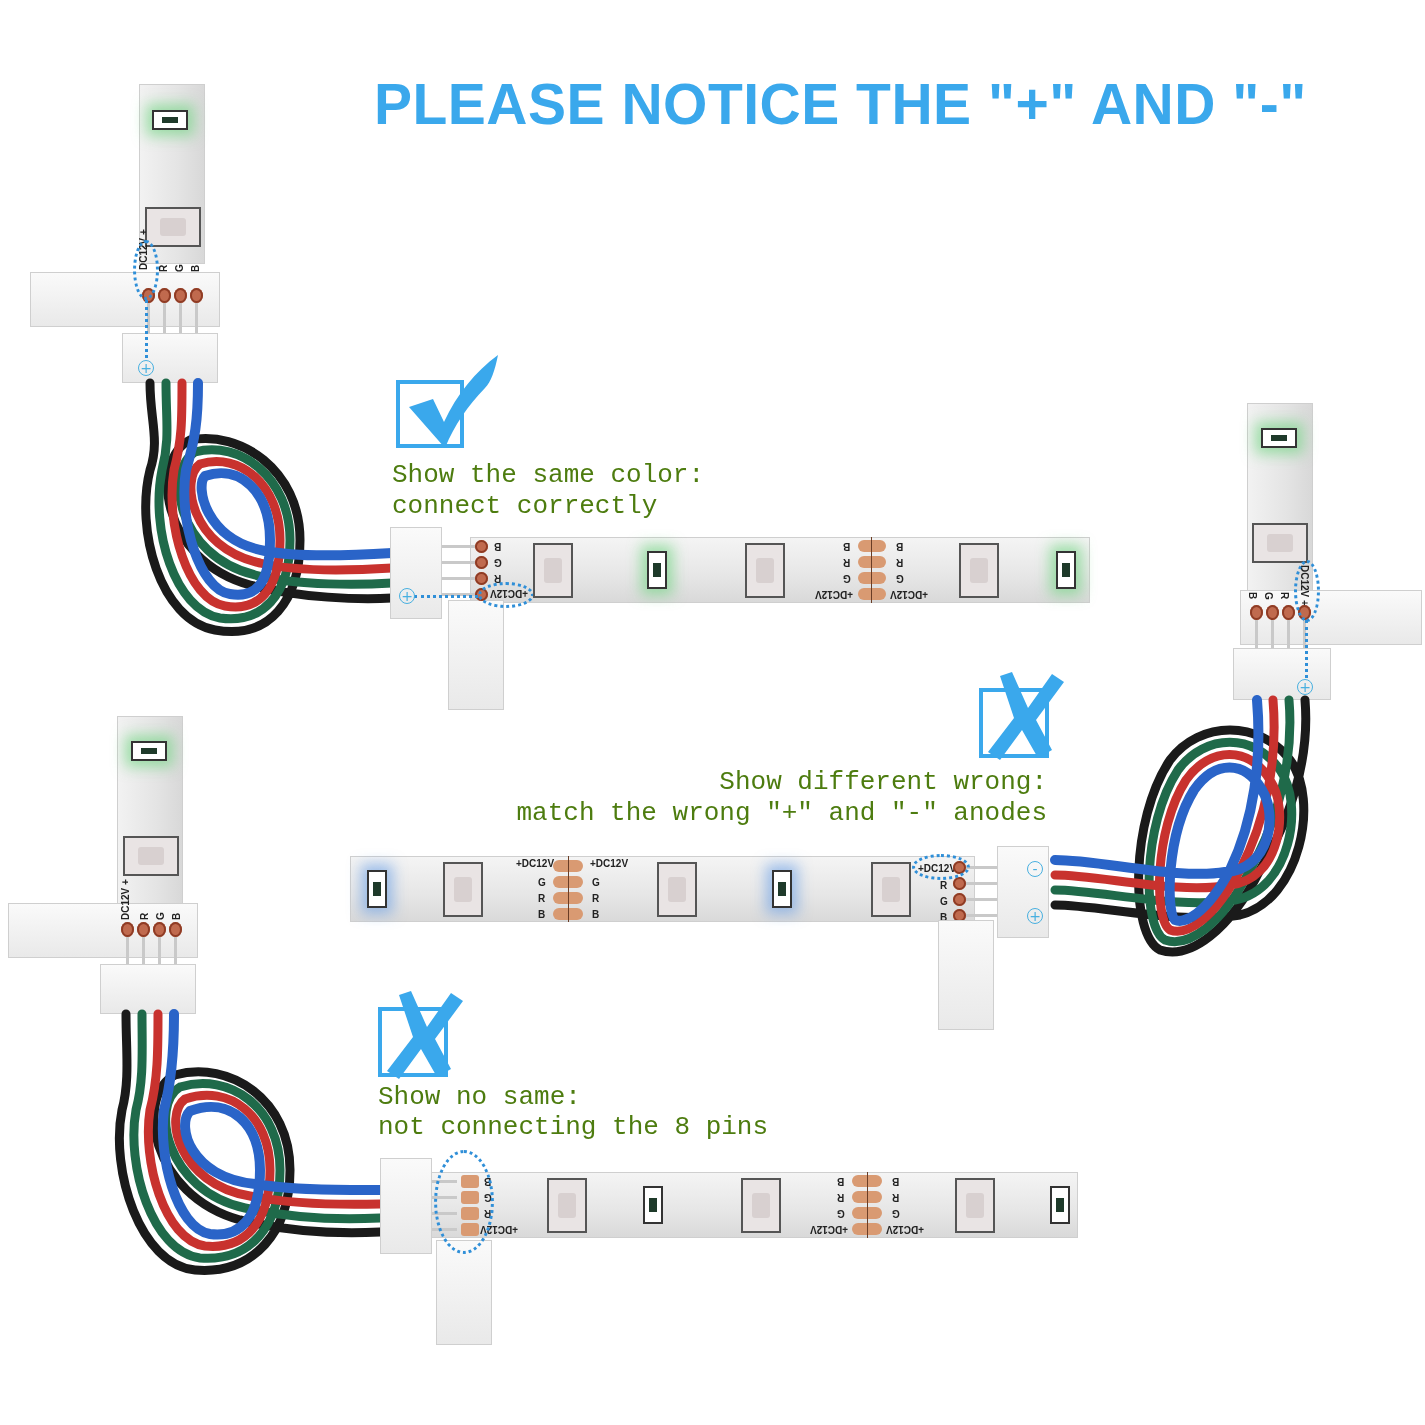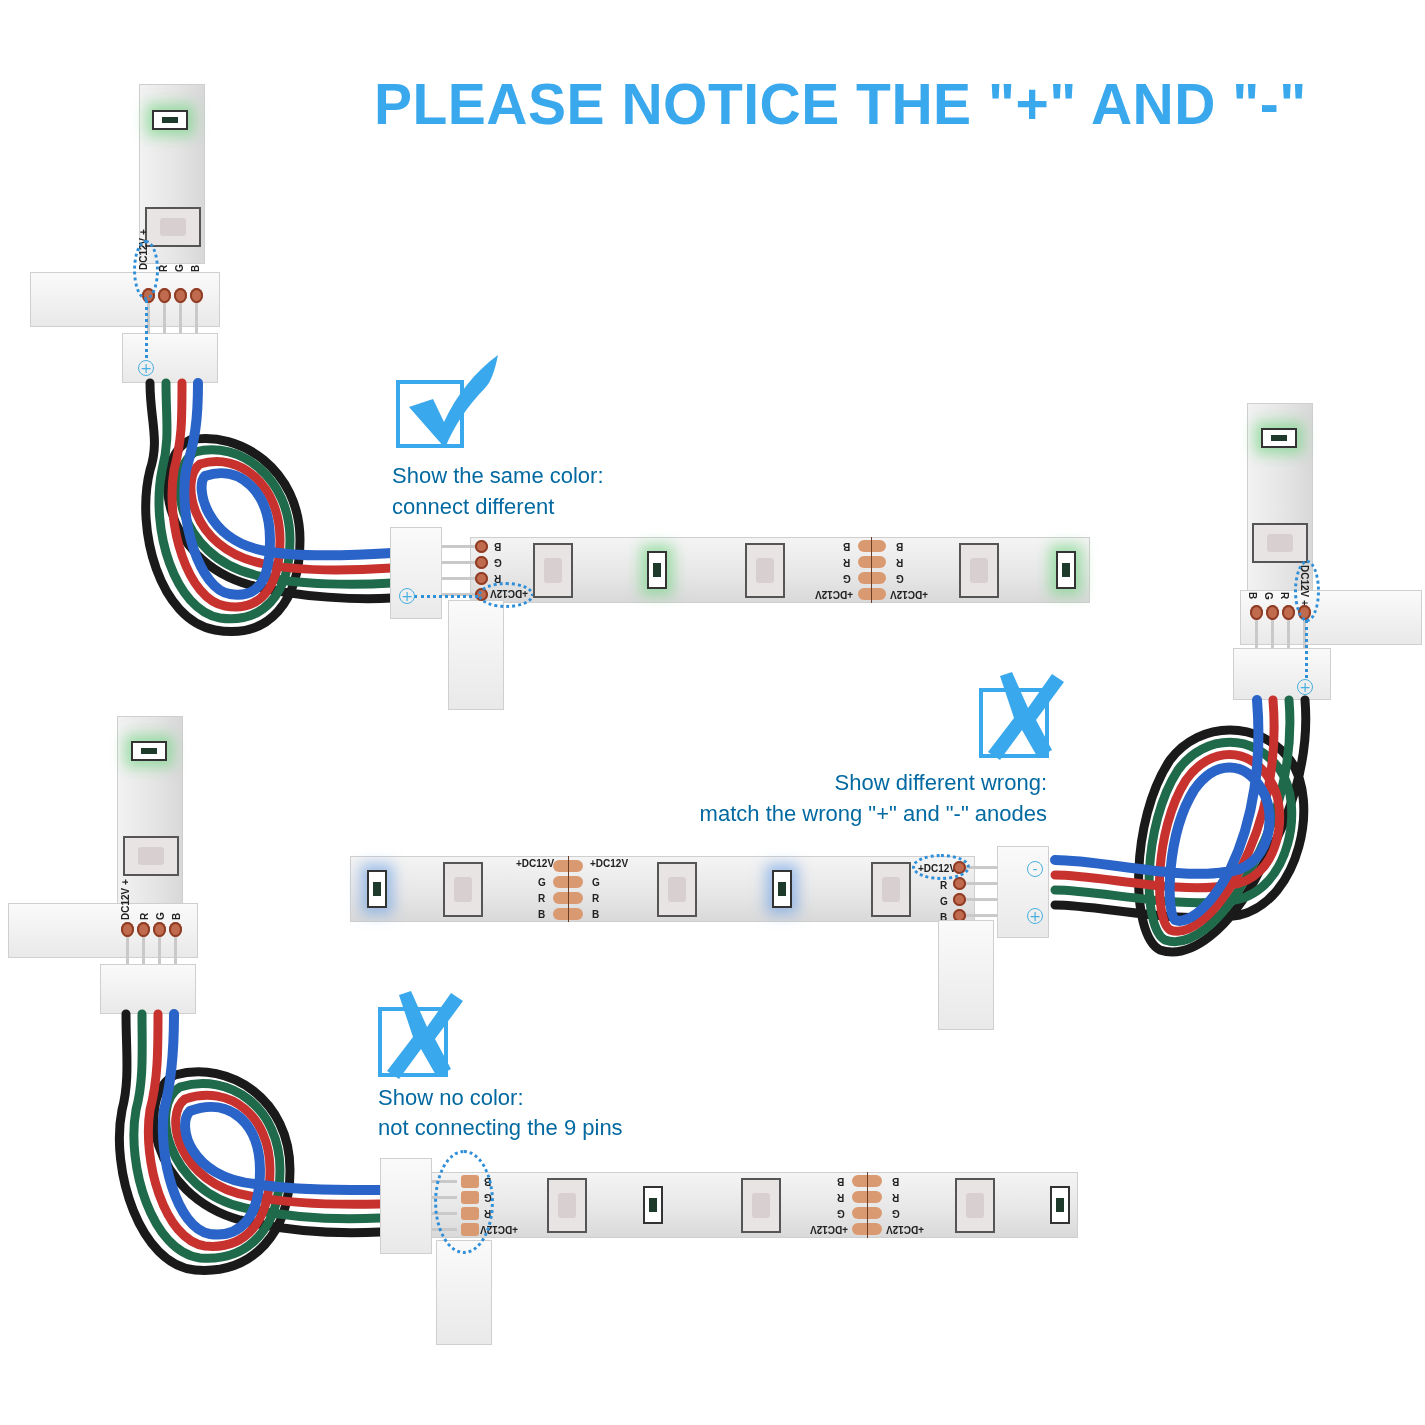--- a/index.html
+++ b/index.html
@@ -1,19 +1,19 @@
 <!DOCTYPE html>
 <html><head>
 <meta charset="utf-8">
 <style>
   html,body{margin:0;padding:0;background:#ffffff;}
   body{width:1425px;height:1425px;position:relative;overflow:hidden;font-family:"Liberation Sans",sans-serif;}
   .abs{position:absolute;}
   .title{left:374px;top:76px;font-family:"Liberation Sans",sans-serif;font-weight:bold;font-size:57px;letter-spacing:0.5px;white-space:nowrap;line-height:1;}
-  .caption{font-family:Liberation Sans, sans-serif;font-size:22px;color:#0369a1;line-height:31px;white-space:nowrap;}
+  .caption{font-family:Liberation Mono, monospace;font-size:26px;color:#4d7c0f;line-height:31px;white-space:nowrap;}
   .caption.right{text-align:right;}
   .strip{background:linear-gradient(#f4f4f4,#e6e6e6 60%,#d9d9d9);border:1px solid #cfcfcf;box-sizing:border-box;}
   .vstrip{background:linear-gradient(90deg,#f2f2f2,#e4e4e4 60%,#d8d8d8);border:1px solid #cfcfcf;box-sizing:border-box;}
   .led{position:absolute;border:2px solid #555;background:#e9e4e4;box-sizing:border-box;}
   .led::after{content:"";position:absolute;left:25%;top:25%;width:50%;height:50%;background:#d8d0d0;border-radius:3px;}
   .res{position:absolute;border:2px solid #333;border-width:2px 2px 2px 2px;background:#fff;box-sizing:border-box;}
   .res.green{box-shadow:0 0 14px 6px rgba(90,210,110,0.55);}
   .res.blue{box-shadow:0 0 14px 6px rgba(90,150,230,0.55);}
   .res i{position:absolute;left:25%;top:30%;width:50%;height:40%;background:#1e3a2a;}
   .pad{position:absolute;background:#d99a72;border-radius:8px;}
@@ -67,21 +67,21 @@
     <path d="M198 383 C198 420 195 440 186 470 C178 520 200 590 230 594 C255 598 270 585 270 540 C270 492 240 464 205 476 C195 486 205 540 265 551 C300 558 360 555 392 553" stroke="#2a64c8" stroke-width="10"></path>
   </g>
 </svg>
 
 <div>
   <svg width="110" height="100" style="left:395px;top:352px;">
     <rect x="3" y="30" width="64" height="64" fill="none" stroke="#3aa8ec" stroke-width="4"></rect>
     <path d="M14 55 L38 47 L49 70 C62 42 80 20 103 3 C100 18 96 30 90 36 C72 55 60 72 50 96 Z" fill="#3aa8ec"></path>
   </svg>
   <div class="abs caption" style="left:392px;top:460px;">Show the same color:</div>
-  <div class="abs caption" style="left:392px;top:491px;">connect different</div>
+  <div class="abs caption" style="left:392px;top:491px;">connect correctly</div>
 
   <div class="abs strip" style="left:470px;top:537px;width:620px;height:66px;"></div>
   <div class="conn" style="left:390px;top:527px;width:52px;height:92px;"></div>
   <div class="conn" style="left:448px;top:600px;width:56px;height:110px;"></div>
   <div class="pin" style="left:442px;top:545px;width:35px;height:3px;"></div>
   <div class="pin" style="left:442px;top:561px;width:35px;height:3px;"></div>
   <div class="pin" style="left:442px;top:577px;width:35px;height:3px;"></div>
   <div class="pin" style="left:442px;top:593px;width:35px;height:3px;"></div>
   <div class="cpad" style="left:475px;top:540px;width:13px;height:13px;"></div>
   <div class="cpad" style="left:475px;top:556px;width:13px;height:13px;"></div>
@@ -231,22 +231,22 @@
     <path d="M158 1014 C158 1050 158 1080 150 1110 C142 1160 164 1240 205 1246 C245 1250 270 1222 270 1170 C270 1116 230 1084 185 1099 C163 1115 178 1184 250 1196 C290 1204 340 1205 380 1204" stroke="#c8322e" stroke-width="9"></path>
     <path d="M174 1014 C174 1050 172 1080 164 1110 C158 1155 176 1228 210 1234 C240 1238 260 1218 260 1170 C260 1124 230 1096 190 1111 C176 1125 190 1178 255 1184 C290 1190 340 1190 380 1190" stroke="#2a64c8" stroke-width="10"></path>
   </g>
 </svg>
 
 <div>
   <svg width="90" height="95" style="left:377px;top:987px;">
     <rect x="3" y="22" width="66" height="66" fill="none" stroke="#3aa8ec" stroke-width="4"></rect>
     <path d="M22 8 L34 4 L50 40 L74 6 L86 14 L58 52 L74 82 L60 90 L44 62 L22 92 L10 84 L36 50 Z" fill="#3aa8ec"></path>
   </svg>
-  <div class="abs caption" style="left:378px;top:1082px;">Show no color:</div>
-  <div class="abs caption" style="left:378px;top:1112px;">not connecting the 9 pins</div>
+  <div class="abs caption" style="left:378px;top:1082px;">Show no same:</div>
+  <div class="abs caption" style="left:378px;top:1112px;">not connecting the 8 pins</div>
 
   <div class="abs strip" style="left:430px;top:1172px;width:648px;height:66px;"></div>
   <div class="conn" style="left:380px;top:1158px;width:52px;height:96px;"></div>
   <div class="conn" style="left:436px;top:1240px;width:56px;height:105px;"></div>
   <div class="pin" style="left:432px;top:1180px;width:25px;height:3px;"></div>
   <div class="pin" style="left:432px;top:1196px;width:25px;height:3px;"></div>
   <div class="pin" style="left:432px;top:1212px;width:25px;height:3px;"></div>
   <div class="pin" style="left:432px;top:1228px;width:25px;height:3px;"></div>
   <div class="pad" style="left:461px;top:1175px;width:18px;height:13px;border-radius:3px;"></div>
   <div class="pad" style="left:461px;top:1191px;width:18px;height:13px;border-radius:3px;"></div>

